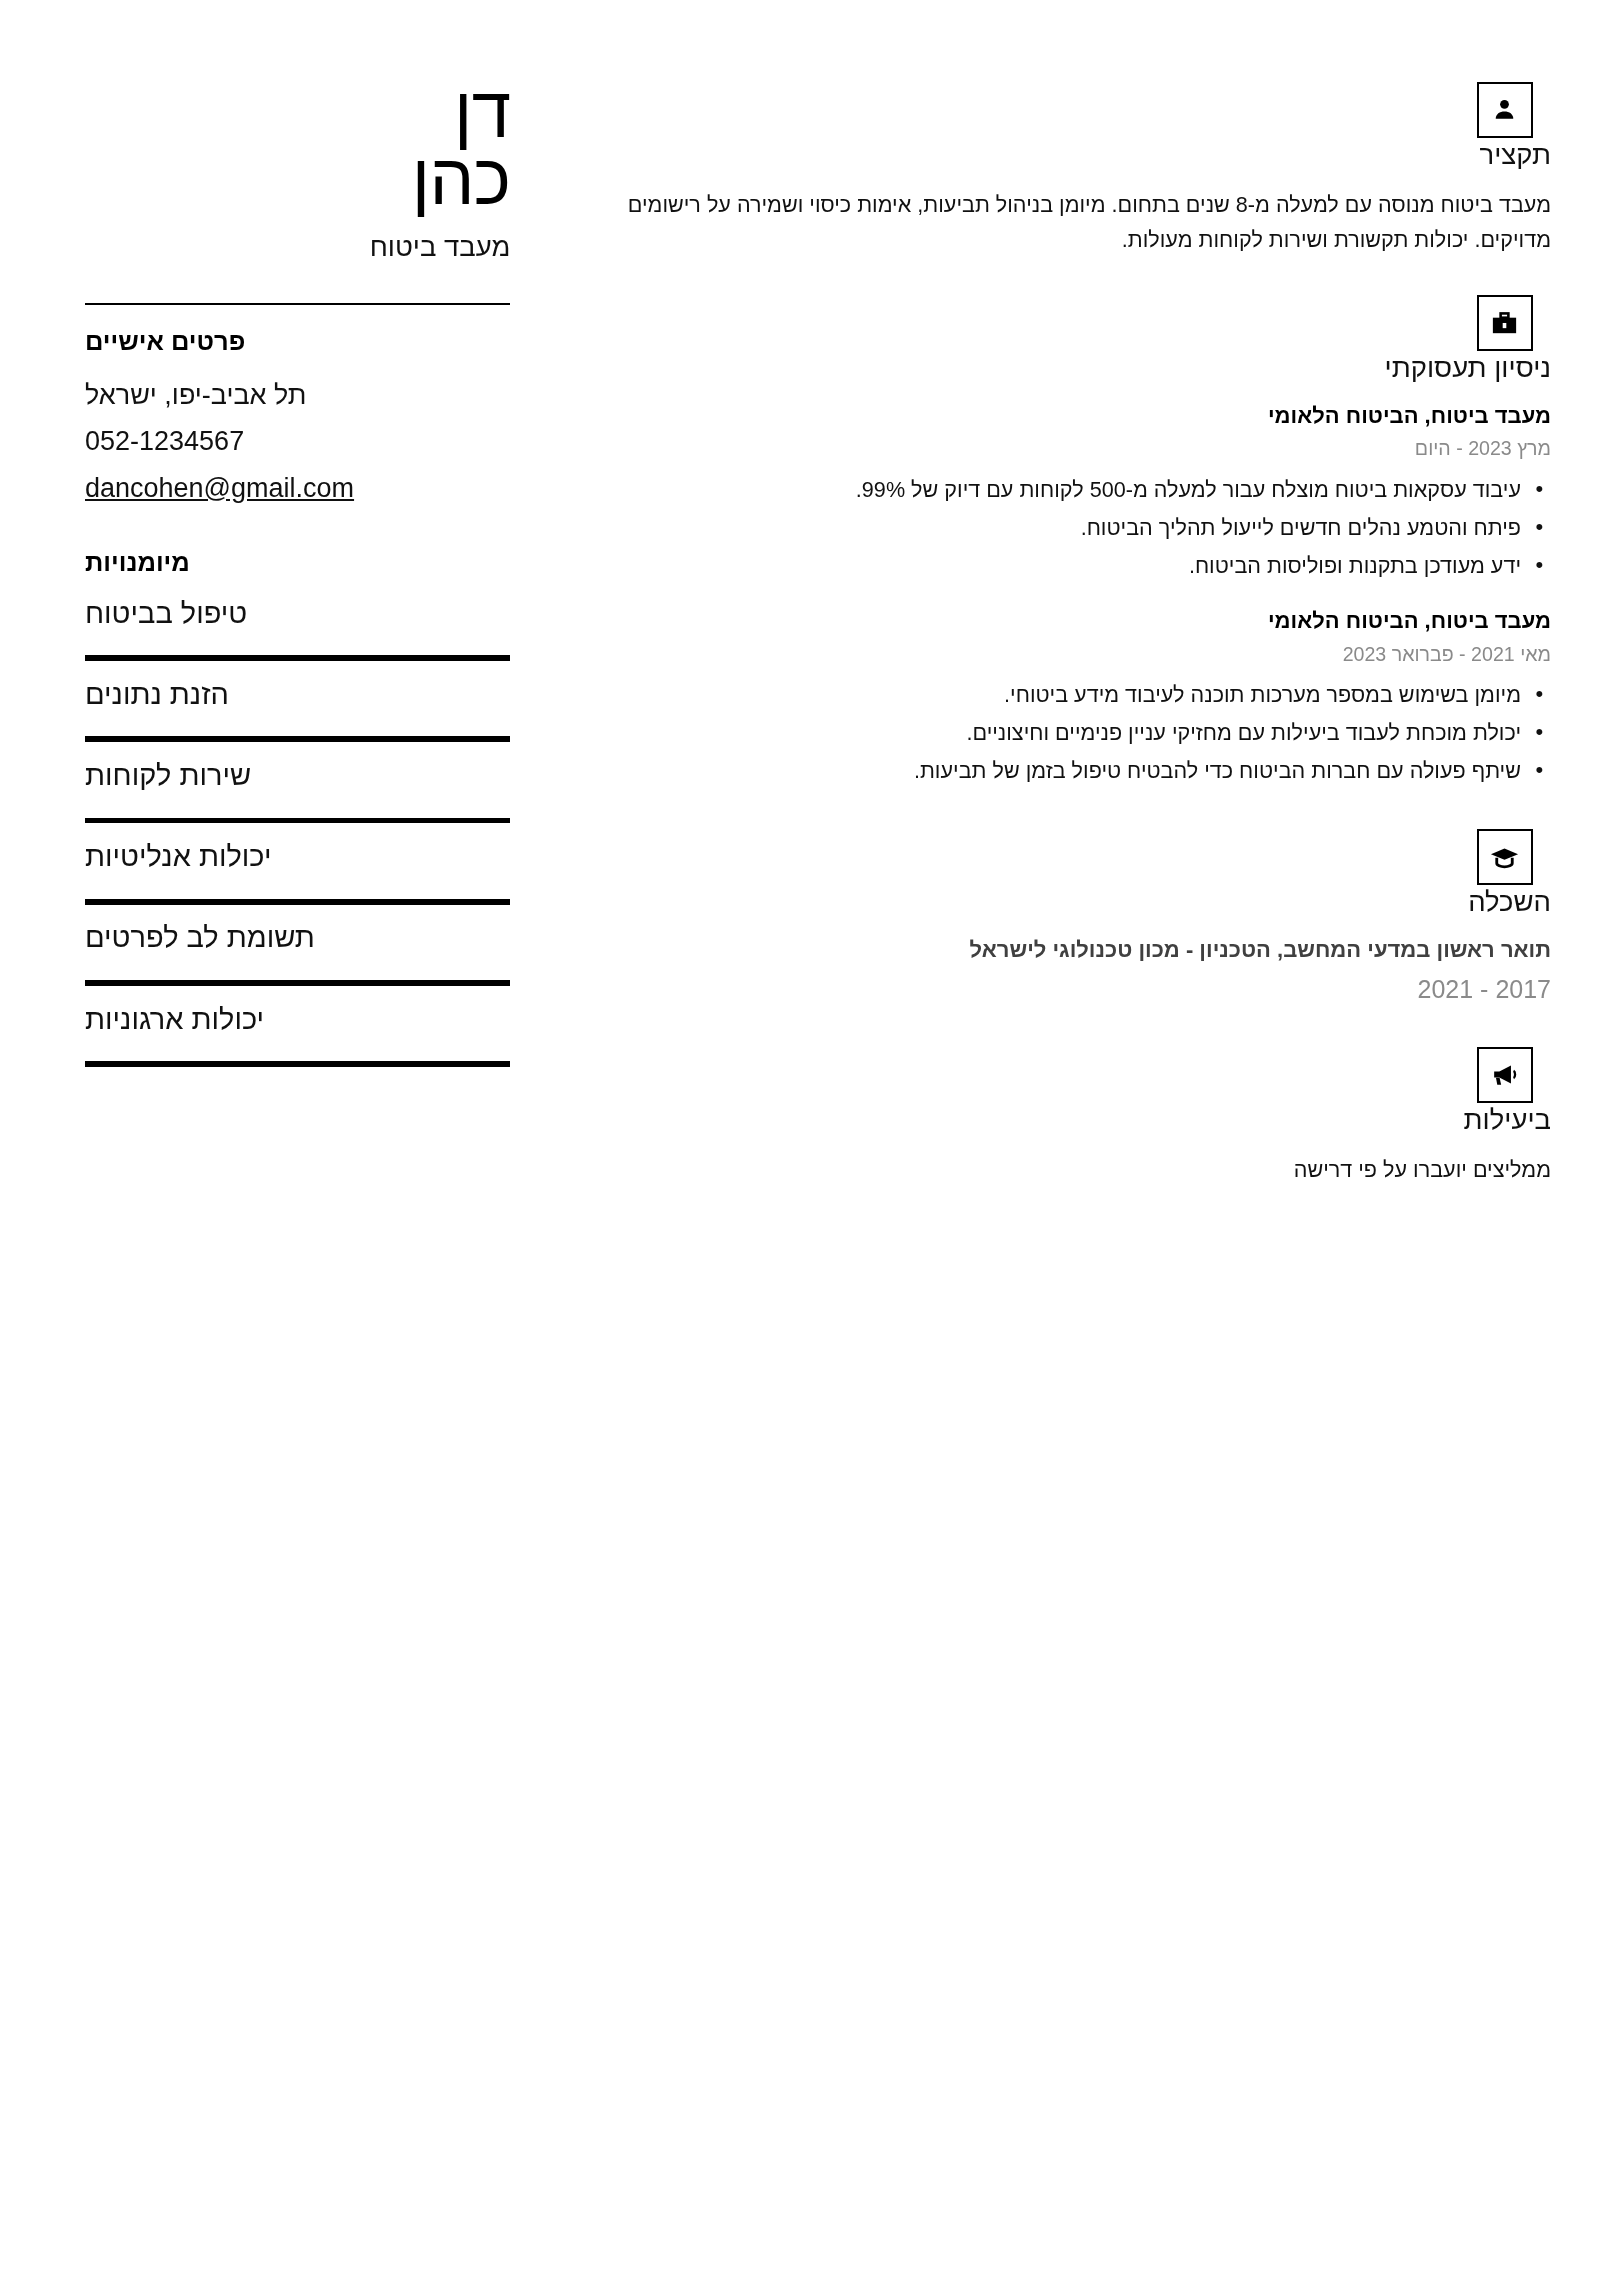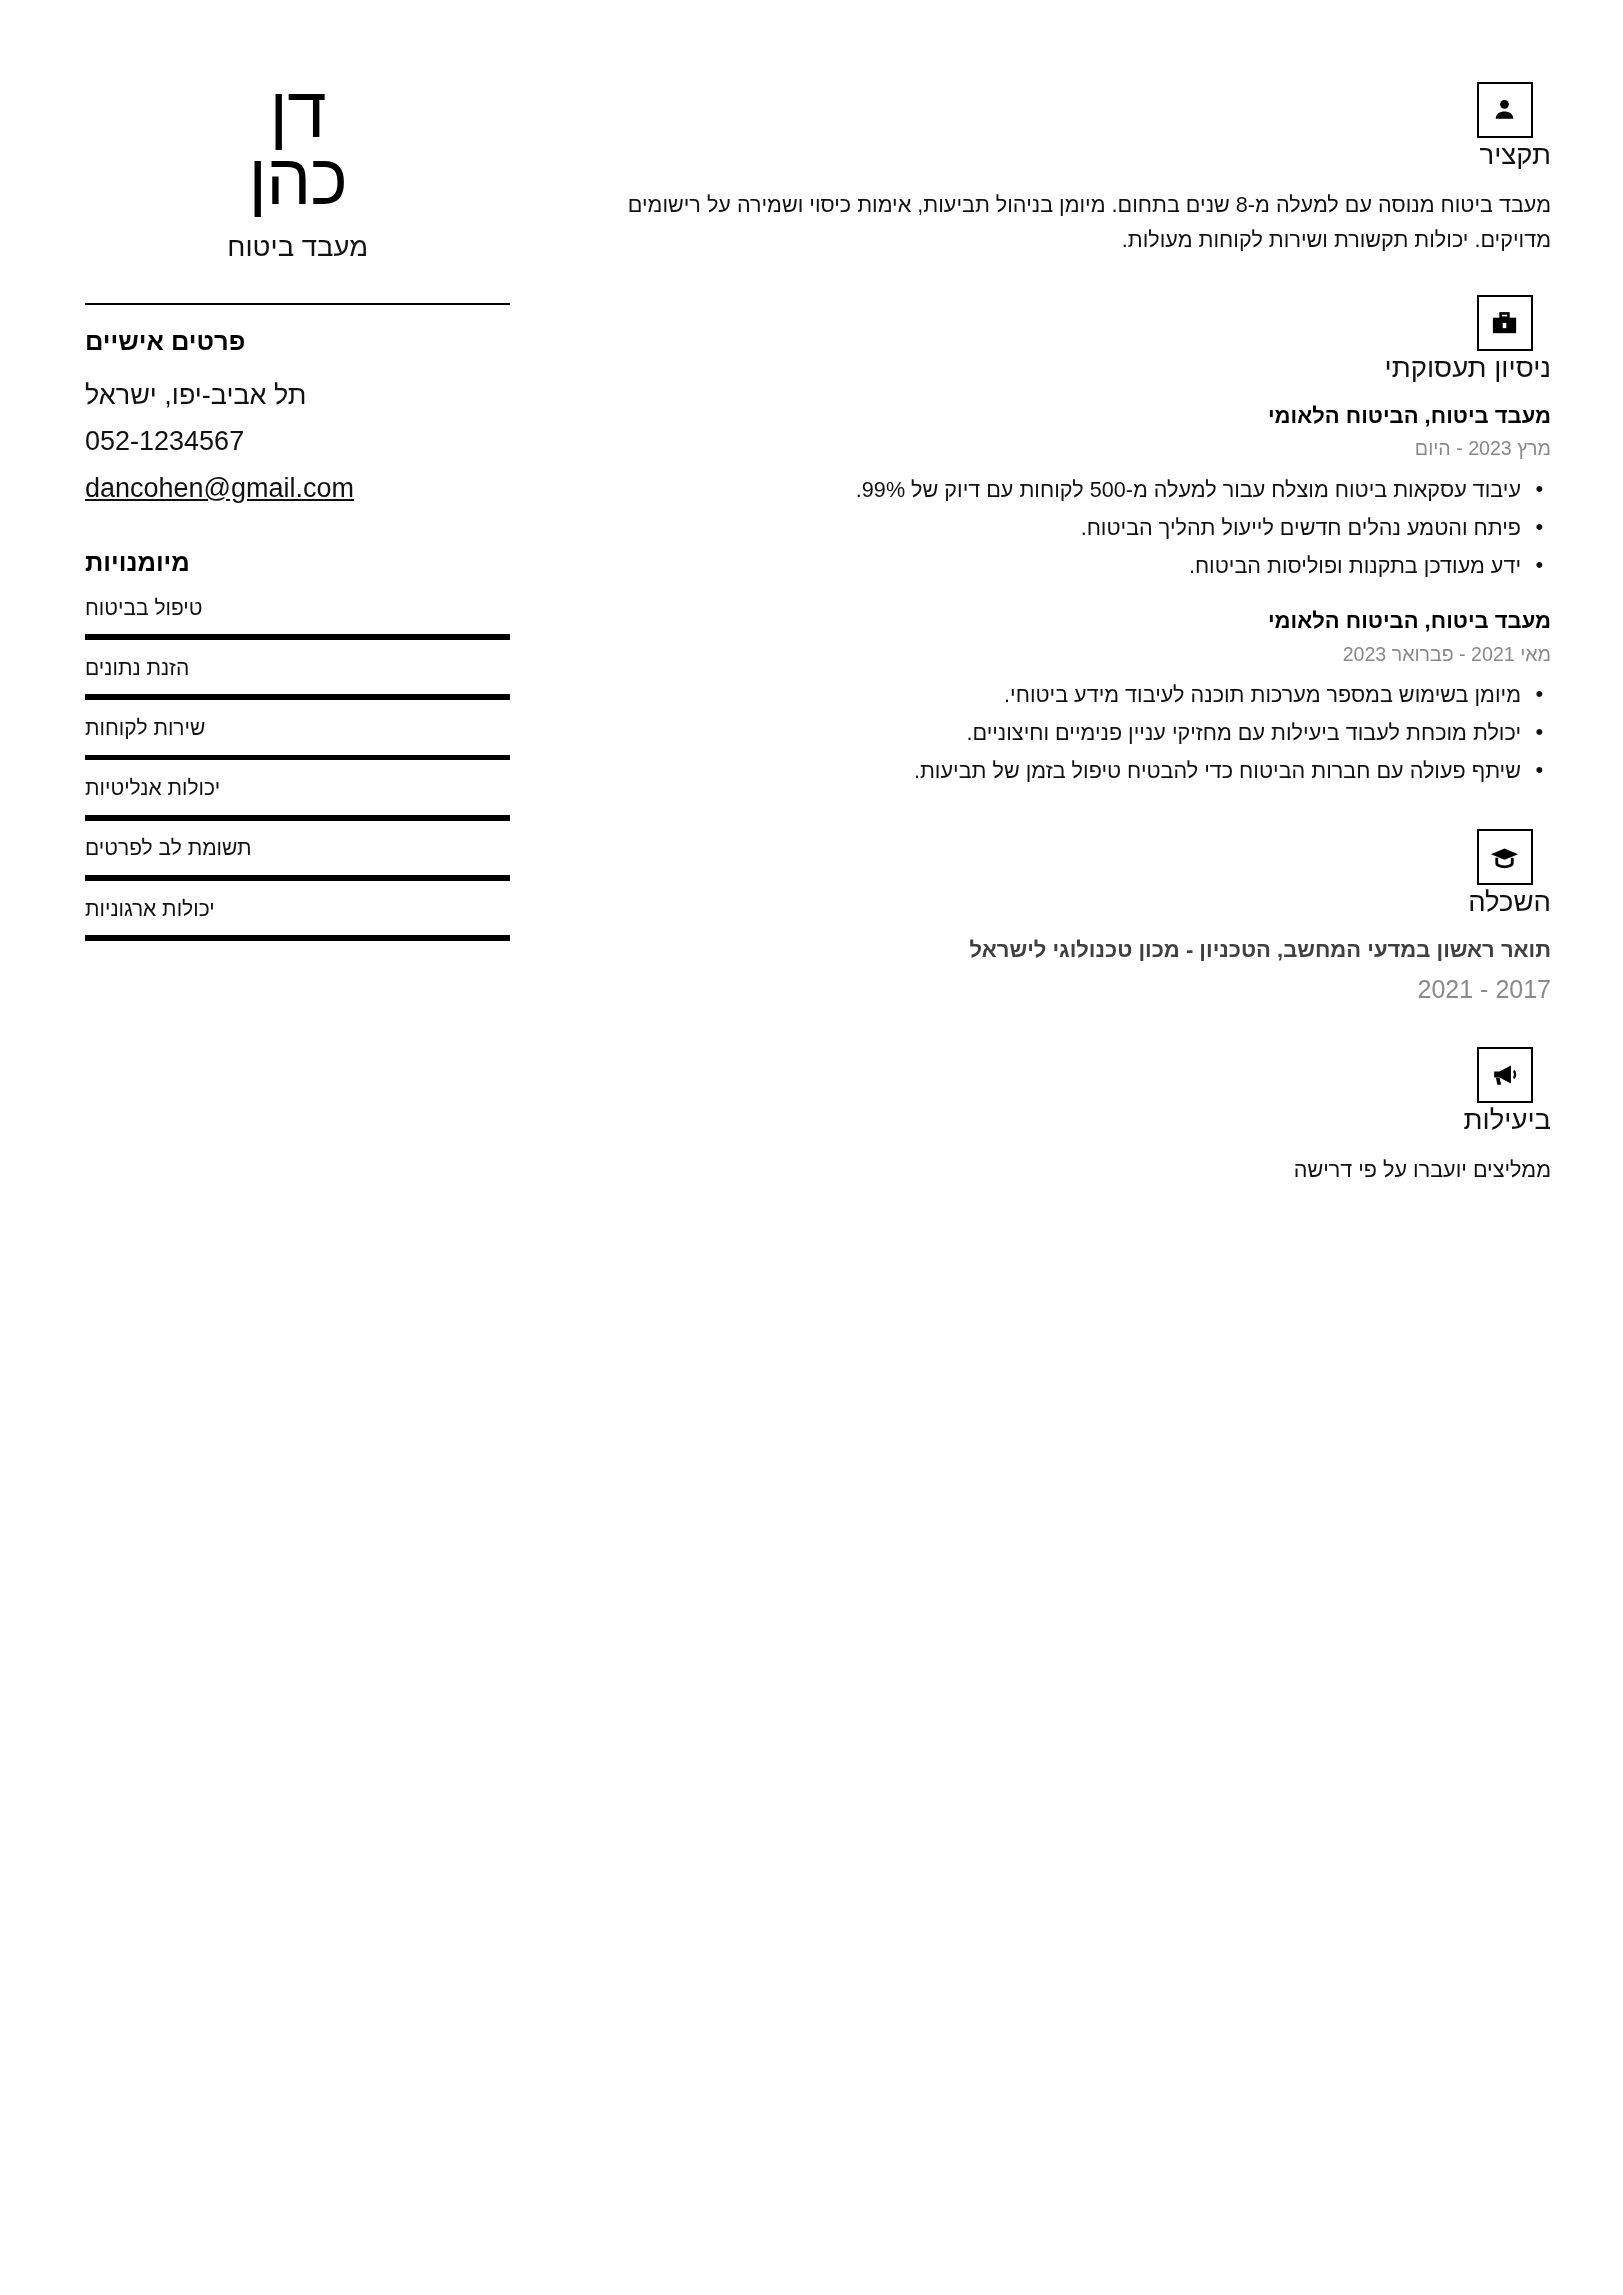--- a/index.html
+++ b/index.html
@@ -33,21 +33,21 @@
 
   
   .side-col {
     width: 458px;
     flex: 0 0 458px;
     padding-right: 19.6px;
     padding-left: 13px;
   }
 
   .name-block {
-    text-align: center;
+    text-align: right;
     direction: rtl;
     padding-bottom: 6.5px;
   }
 
   .name-line {
     font-size: 71px;
     line-height: 0.95;
     font-weight: 400;
     color: #000;
     letter-spacing: -0.7px;
@@ -96,24 +96,24 @@
     margin-top: 37px;
     margin-bottom: 11.8px;
   }
 
   .skill {
     text-align: left;
     padding-top: 2.6px;
   }
 
   .skill-label {
-    font-size: 21px;
+    font-size: 29px;
     line-height: 1.5;
     color: #111;
-    padding-bottom: 11px;
+    padding-bottom: 20px;
   }
 
   .skill-bar {
     height: 5.9px;
     background: #000;
     width: 100%;
     margin-bottom: 9.2px;
   }
 
   

